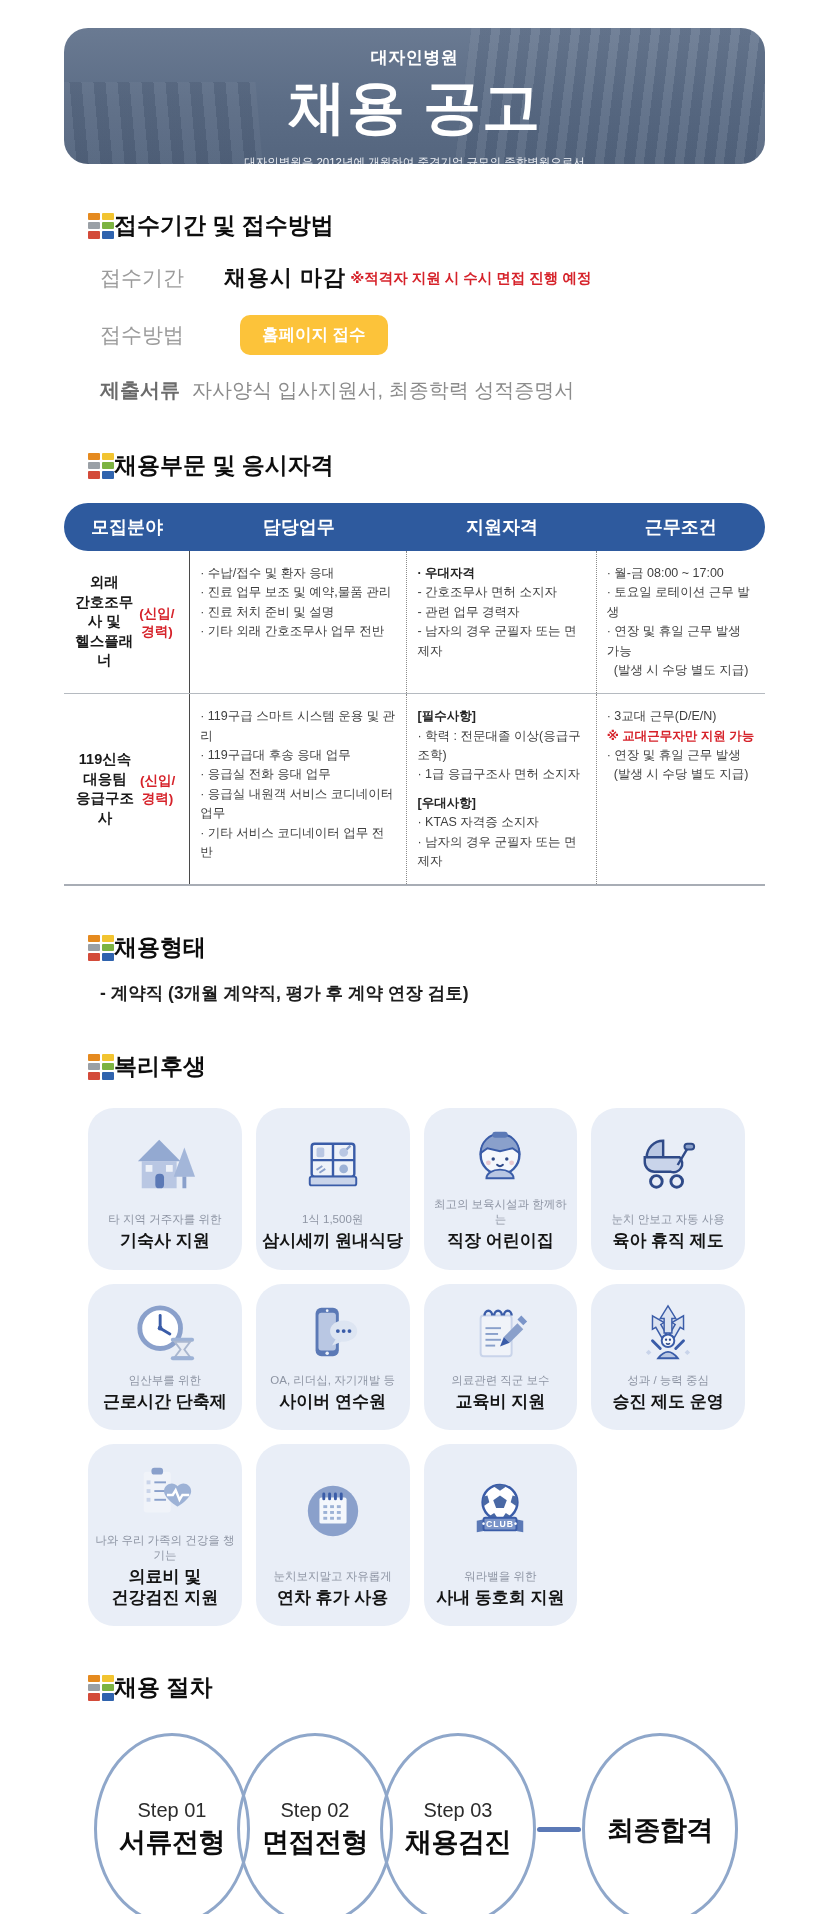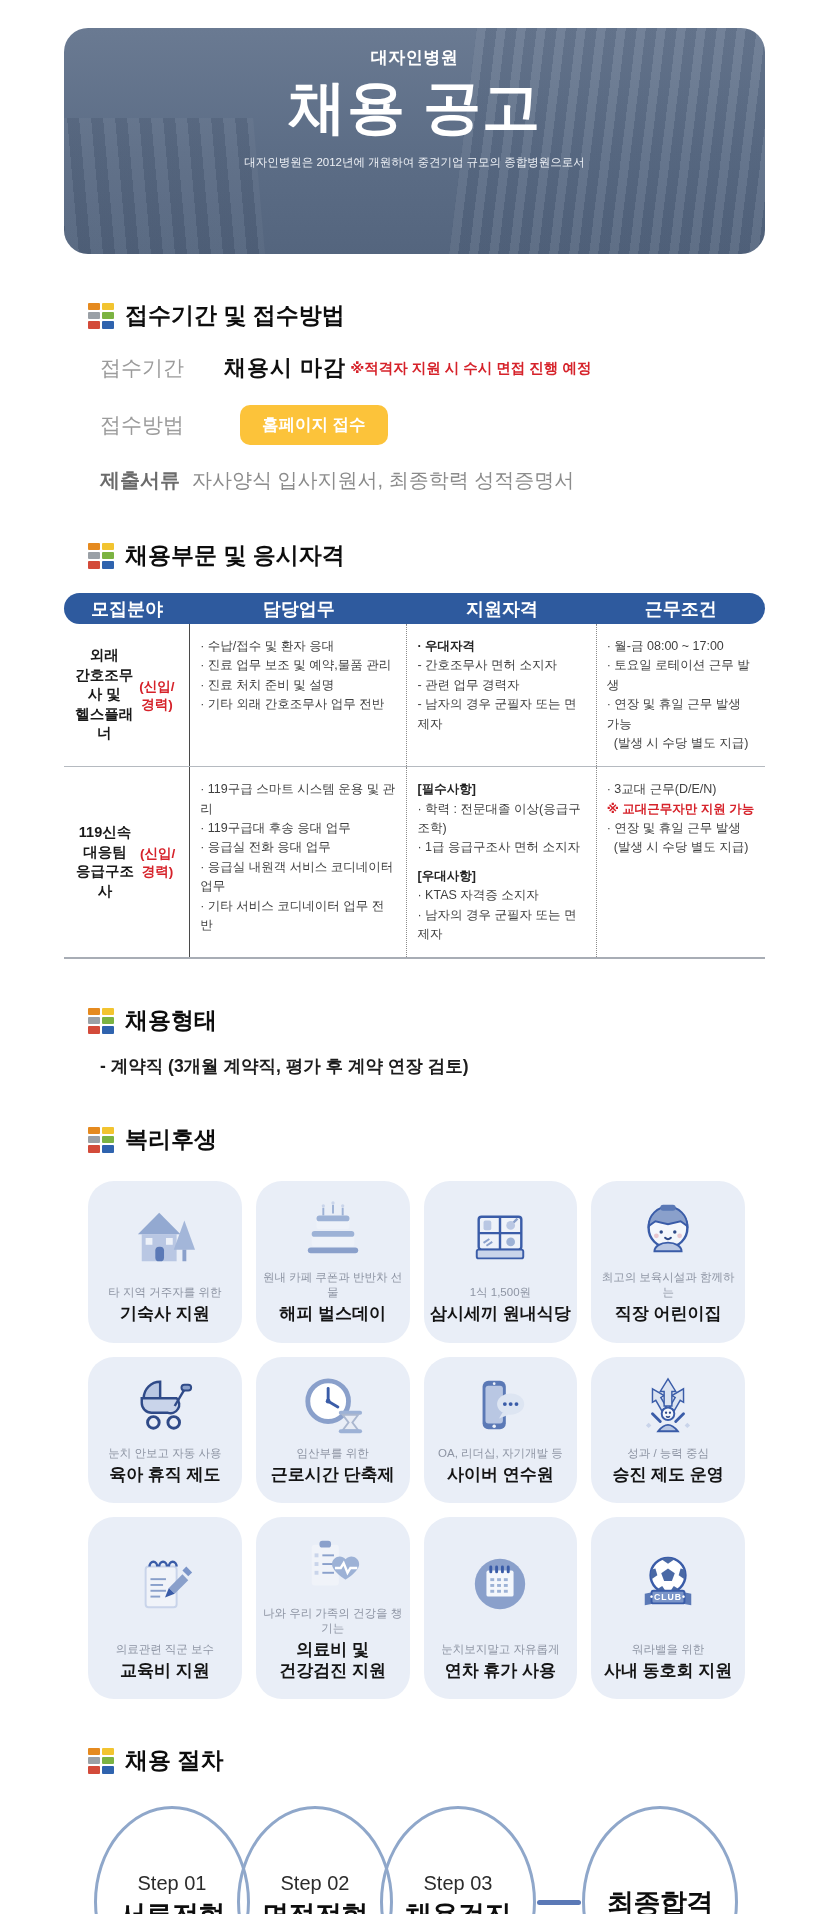--- a/index.html
+++ b/index.html
@@ -1,53 +1,53 @@
 <!DOCTYPE html>
 <html><head>
 <meta charset="utf-8">
 <style>
   html,body{margin:0;padding:0;background:#fff;}
   body{width:829px;font-family:"Liberation Sans","DejaVu Sans",sans-serif;color:#222;}
   .page{width:829px;overflow:hidden;padding-bottom:70px;}
 
   
-  .header-card{margin:28px 64px 0;height:226px;border-radius:24px;position:relative;overflow:hidden;
+  .header-card{margin:28px 64px 0;height:136px;border-radius:24px;position:relative;overflow:hidden;
     background:linear-gradient(180deg,#6a7a92 0%,#5c6d86 55%,#54657e 100%);text-align:center;color:#fff;}
   .header-card .bldg-r{position:absolute;right:-20px;top:0;bottom:0;width:46%;opacity:.35;transform:skewX(-7deg);
     background:repeating-linear-gradient(90deg,rgba(255,255,255,.18) 0 9px,rgba(30,45,70,.28) 9px 20px);}
   .header-card .bldg-l{position:absolute;left:-15px;top:40%;bottom:0;width:30%;opacity:.3;transform:skewX(5deg);
     background:repeating-linear-gradient(90deg,rgba(20,30,50,.35) 0 12px,rgba(255,255,255,.12) 12px 24px);}
   .header-inner{position:relative;z-index:2;padding-top:18px;}
   .h-hospital{font-size:17px;font-weight:bold;letter-spacing:.5px;}
   .h-title{font-size:40px;font-weight:800;color:#f6be2c;margin-top:3px;letter-spacing:-1px;}
   .h-sub{font-size:58px;font-weight:800;margin-top:0px;letter-spacing:1px;}
   .h-desc{font-size:11.5px;line-height:1.55;margin-top:7px;color:#eef1f6;}
 
   
-  .section-title{display:flex;align-items:center;gap:11px;margin:46px 0 0 88px;
+  .section-title{display:flex;align-items:center;margin:46px 0 0 88px;
     font-size:23px;font-weight:800;color:#0d0d0d;}
   .mosaic{width:26px;height:26px;display:grid;grid-template-columns:1fr 1fr;grid-template-rows:1fr 1fr 1fr;gap:2px;flex:none;}
   .mosaic i{border-radius:1px;}
   .mq1{background:#e58a1f}.mq2{background:#f2c430}.mq3{background:#9aa0a6}
   .mq4{background:#7cb342}.mq5{background:#d34b3a}.mq6{background:#2f63ae}
 
   
   .apply-row{display:flex;align-items:center;margin:22px 0 0 100px;}
   .a-lab{color:#9b9b9b;font-size:21px;width:108px;flex:none;}
   .a-val{font-size:22px;font-weight:800;color:#0f0f0f;margin-left:16px;letter-spacing:1px;}
   .a-note{color:#d6222a;font-weight:700;font-size:14.5px;margin-left:4px;}
   .btn-yellow{background:#fcc33a;color:#fff;font-weight:800;font-size:16.5px;border:none;
     padding:9px 22px;border-radius:10px;margin-left:32px;font-family:inherit;cursor:pointer;}
   .a-lab-docs{color:#6b6b6b;font-weight:700;font-size:20px;flex:none;}
   .a-val-docs{color:#8c8c8c;font-size:20px;margin-left:12px;}
 
   
   .tbl{margin:22px 64px 0;}
   .tbl-head{display:grid;grid-template-columns:18% 31% 27% 24%;background:#2e5a9e;color:#fff;
-    font-weight:800;font-size:18px;border-radius:24px;height:31px;align-items:center;text-align:center;}
+    font-weight:800;font-size:18px;border-radius:24px;height:48px;align-items:center;text-align:center;}
   .tbl-body{border-bottom:2px solid #a8adb5;}
   .tbl-row{display:grid;grid-template-columns:18% 31% 27% 24%;}
   .tbl-row + .tbl-row{border-top:1px solid #b5bac0;}
   .cell{padding:13px 10px;font-size:12.5px;color:#3f3f3f;line-height:1.55;}
   .cell span{display:block;}
   .c-field{display:flex;flex-direction:row;justify-content:center;align-items:center;text-align:center;
     border-right:1.5px solid #4a4a4a;font-weight:800;font-size:14.5px;color:#191919;line-height:1.35;}
   .c-duty,.c-qual{border-right:1.5px dotted #8a8a8a;}
   .bold{font-weight:800;color:#242424;}
   .red{color:#d6222a;font-weight:800;}
@@ -238,39 +238,20 @@
         <rect x="12" y="32" width="7" height="7" fill="#eef2f9"></rect>
         <rect x="33" y="32" width="7" height="7" fill="#eef2f9"></rect>
         <polygon points="52,14 41,44 63,44" fill="#a3b6d9"></polygon>
         <rect x="50" y="44" width="4" height="12" fill="#8aa0cb"></rect>
       </svg>
         </div>
       <div class="sub">타 지역 거주자를 위한</div>
       <div class="name">기숙사 지원</div>
     </div>
 
-    <div class="card">
-      <div class="icon-wrap">
-          <svg viewBox="0 0 64 64">
-        <line x1="22" y1="9" x2="22" y2="17" stroke="#9db2d6" stroke-width="2"></line>
-        <line x1="32" y1="6" x2="32" y2="15" stroke="#9db2d6" stroke-width="2"></line>
-        <line x1="42" y1="9" x2="42" y2="17" stroke="#9db2d6" stroke-width="2"></line>
-        <circle cx="22" cy="7" r="1.7" fill="#c9d4ea"></circle>
-            <circle cx="32" cy="4" r="1.7" fill="#c9d4ea"></circle>
-            <circle cx="42" cy="7" r="1.7" fill="#c9d4ea"></circle>
-        <rect x="15" y="20" width="34" height="11" rx="3" fill="#eef2f9"></rect>
-        <rect x="15" y="17" width="34" height="6" rx="3" fill="#9db2d6"></rect>
-        <rect x="10" y="36" width="44" height="13" rx="3" fill="#eef2f9"></rect>
-        <rect x="10" y="33" width="44" height="6" rx="3" fill="#9db2d6"></rect>
-        <rect x="6" y="50" width="52" height="6" rx="3" fill="#8aa0cb"></rect>
-      </svg>
-        </div>
-      <div class="sub">원내 카페 쿠폰과 반반차 선물</div>
-      <div class="name">해피 벌스데이</div>
-    </div>
 
     <div class="card">
       <div class="icon-wrap">
           <svg viewBox="0 0 64 64">
         <rect x="10" y="10" width="44" height="34" rx="3" fill="#eef2f9" stroke="#3a5ca8" stroke-width="2.5"></rect>
         <line x1="32" y1="10" x2="32" y2="44" stroke="#3a5ca8" stroke-width="2.5"></line>
         <line x1="10" y1="27" x2="54" y2="27" stroke="#3a5ca8" stroke-width="2.5"></line>
         <rect x="15" y="14" width="8" height="10" rx="2" fill="#b9c7e3"></rect>
         <circle cx="43" cy="19" r="4.5" fill="#b9c7e3"></circle>
         <line x1="46" y1="16" x2="50" y2="12" stroke="#8aa0cb" stroke-width="2.5"></line>
@@ -341,20 +322,38 @@
         <circle cx="26" cy="9" r="1.4" fill="#eef2f9"></circle>
         <ellipse cx="43" cy="30" rx="14" ry="11" fill="#dde5f2"></ellipse>
         <path d="M35 38 l-4 7 10 -4 z" fill="#dde5f2"></path>
         <circle cx="37" cy="30" r="2" fill="#3a5ca8"></circle>
         <circle cx="43" cy="30" r="2" fill="#3a5ca8"></circle>
         <circle cx="49" cy="30" r="2" fill="#3a5ca8"></circle>
       </svg>
         </div>
       <div class="sub">OA, 리더십, 자기개발 등</div>
       <div class="name">사이버 연수원</div>
+    </div>
+
+    <div class="card">
+      <div class="icon-wrap">
+          <svg viewBox="0 0 64 64">
+        <rect x="12" y="14" width="32" height="42" rx="3" fill="#f0f3f9" stroke="#c9d4ea" stroke-width="2"></rect>
+        <path d="M16 14 a4 5 0 0 1 8 0 M26 14 a4 5 0 0 1 8 0 M36 14 a4 5 0 0 1 8 0" stroke="#3a5ca8" fill="none" stroke-width="2.5"></path>
+        <line x1="17" y1="27" x2="33" y2="27" stroke="#8aa0cb" stroke-width="2"></line>
+        <line x1="17" y1="33" x2="30" y2="33" stroke="#8aa0cb" stroke-width="2"></line>
+        <line x1="17" y1="39" x2="33" y2="39" stroke="#8aa0cb" stroke-width="2"></line>
+        <line x1="17" y1="45" x2="27" y2="45" stroke="#8aa0cb" stroke-width="2"></line>
+        <polygon points="36,36 50,22 56,28 42,42" fill="#8aa0cb"></polygon>
+        <polygon points="50,18 54,14 60,20 56,24" fill="#7b95c9"></polygon>
+        <polygon points="32,46 36,36 42,42" fill="#3a5ca8"></polygon>
+      </svg>
+        </div>
+      <div class="sub">의료관련 직군 보수</div>
+      <div class="name">교육비 지원</div>
     </div>
 
     <div class="card">
       <div class="icon-wrap">
           <svg viewBox="0 0 64 64">
         <g transform="rotate(-30 32 42)">
               <polygon points="32,10 39,22 35,22 35,34 29,34 29,22 25,22" fill="#dbe3f1" stroke="#3a5ca8" stroke-width="1.5"></polygon>
             </g>
         <g transform="rotate(30 32 42)">
               <polygon points="32,10 39,22 35,22 35,34 29,34 29,22 25,22" fill="#dbe3f1" stroke="#3a5ca8" stroke-width="1.5"></polygon>
@@ -366,38 +365,20 @@
         <path d="M30 42.5 q2 2 4 0" stroke="#2f4a88" stroke-width="1.5" fill="none"></path>
         <path d="M22 58 q10 -13 20 0 z" fill="#b9c7e3" stroke="#3a5ca8" stroke-width="2"></path>
         <line x1="24" y1="48" x2="16" y2="40" stroke="#3a5ca8" stroke-width="3" stroke-linecap="round"></line>
         <line x1="40" y1="48" x2="48" y2="40" stroke="#3a5ca8" stroke-width="3" stroke-linecap="round"></line>
         <rect x="10" y="50" width="4" height="4" transform="rotate(45 12 52)" fill="#c9d4ea"></rect>
         <rect x="50" y="50" width="4" height="4" transform="rotate(45 52 52)" fill="#c9d4ea"></rect>
       </svg>
         </div>
       <div class="sub">성과 / 능력 중심</div>
       <div class="name">승진 제도 운영</div>
-    </div>
-
-    <div class="card">
-      <div class="icon-wrap">
-          <svg viewBox="0 0 64 64">
-        <rect x="12" y="14" width="32" height="42" rx="3" fill="#f0f3f9" stroke="#c9d4ea" stroke-width="2"></rect>
-        <path d="M16 14 a4 5 0 0 1 8 0 M26 14 a4 5 0 0 1 8 0 M36 14 a4 5 0 0 1 8 0" stroke="#3a5ca8" fill="none" stroke-width="2.5"></path>
-        <line x1="17" y1="27" x2="33" y2="27" stroke="#8aa0cb" stroke-width="2"></line>
-        <line x1="17" y1="33" x2="30" y2="33" stroke="#8aa0cb" stroke-width="2"></line>
-        <line x1="17" y1="39" x2="33" y2="39" stroke="#8aa0cb" stroke-width="2"></line>
-        <line x1="17" y1="45" x2="27" y2="45" stroke="#8aa0cb" stroke-width="2"></line>
-        <polygon points="36,36 50,22 56,28 42,42" fill="#8aa0cb"></polygon>
-        <polygon points="50,18 54,14 60,20 56,24" fill="#7b95c9"></polygon>
-        <polygon points="32,46 36,36 42,42" fill="#3a5ca8"></polygon>
-      </svg>
-        </div>
-      <div class="sub">의료관련 직군 보수</div>
-      <div class="name">교육비 지원</div>
     </div>
 
     <div class="card">
       <div class="icon-wrap">
           <svg viewBox="0 0 64 64">
         <rect x="10" y="10" width="28" height="42" rx="3" fill="#f0f3f9"></rect>
         <rect x="18" y="6" width="12" height="7" rx="3" fill="#8aa0cb"></rect>
         <rect x="13" y="19" width="4" height="4" fill="#c9d4ea"></rect>
             <line x1="21" y1="21" x2="33" y2="21" stroke="#8aa0cb" stroke-width="2"></line>
         <rect x="13" y="28" width="4" height="4" fill="#c9d4ea"></rect>

